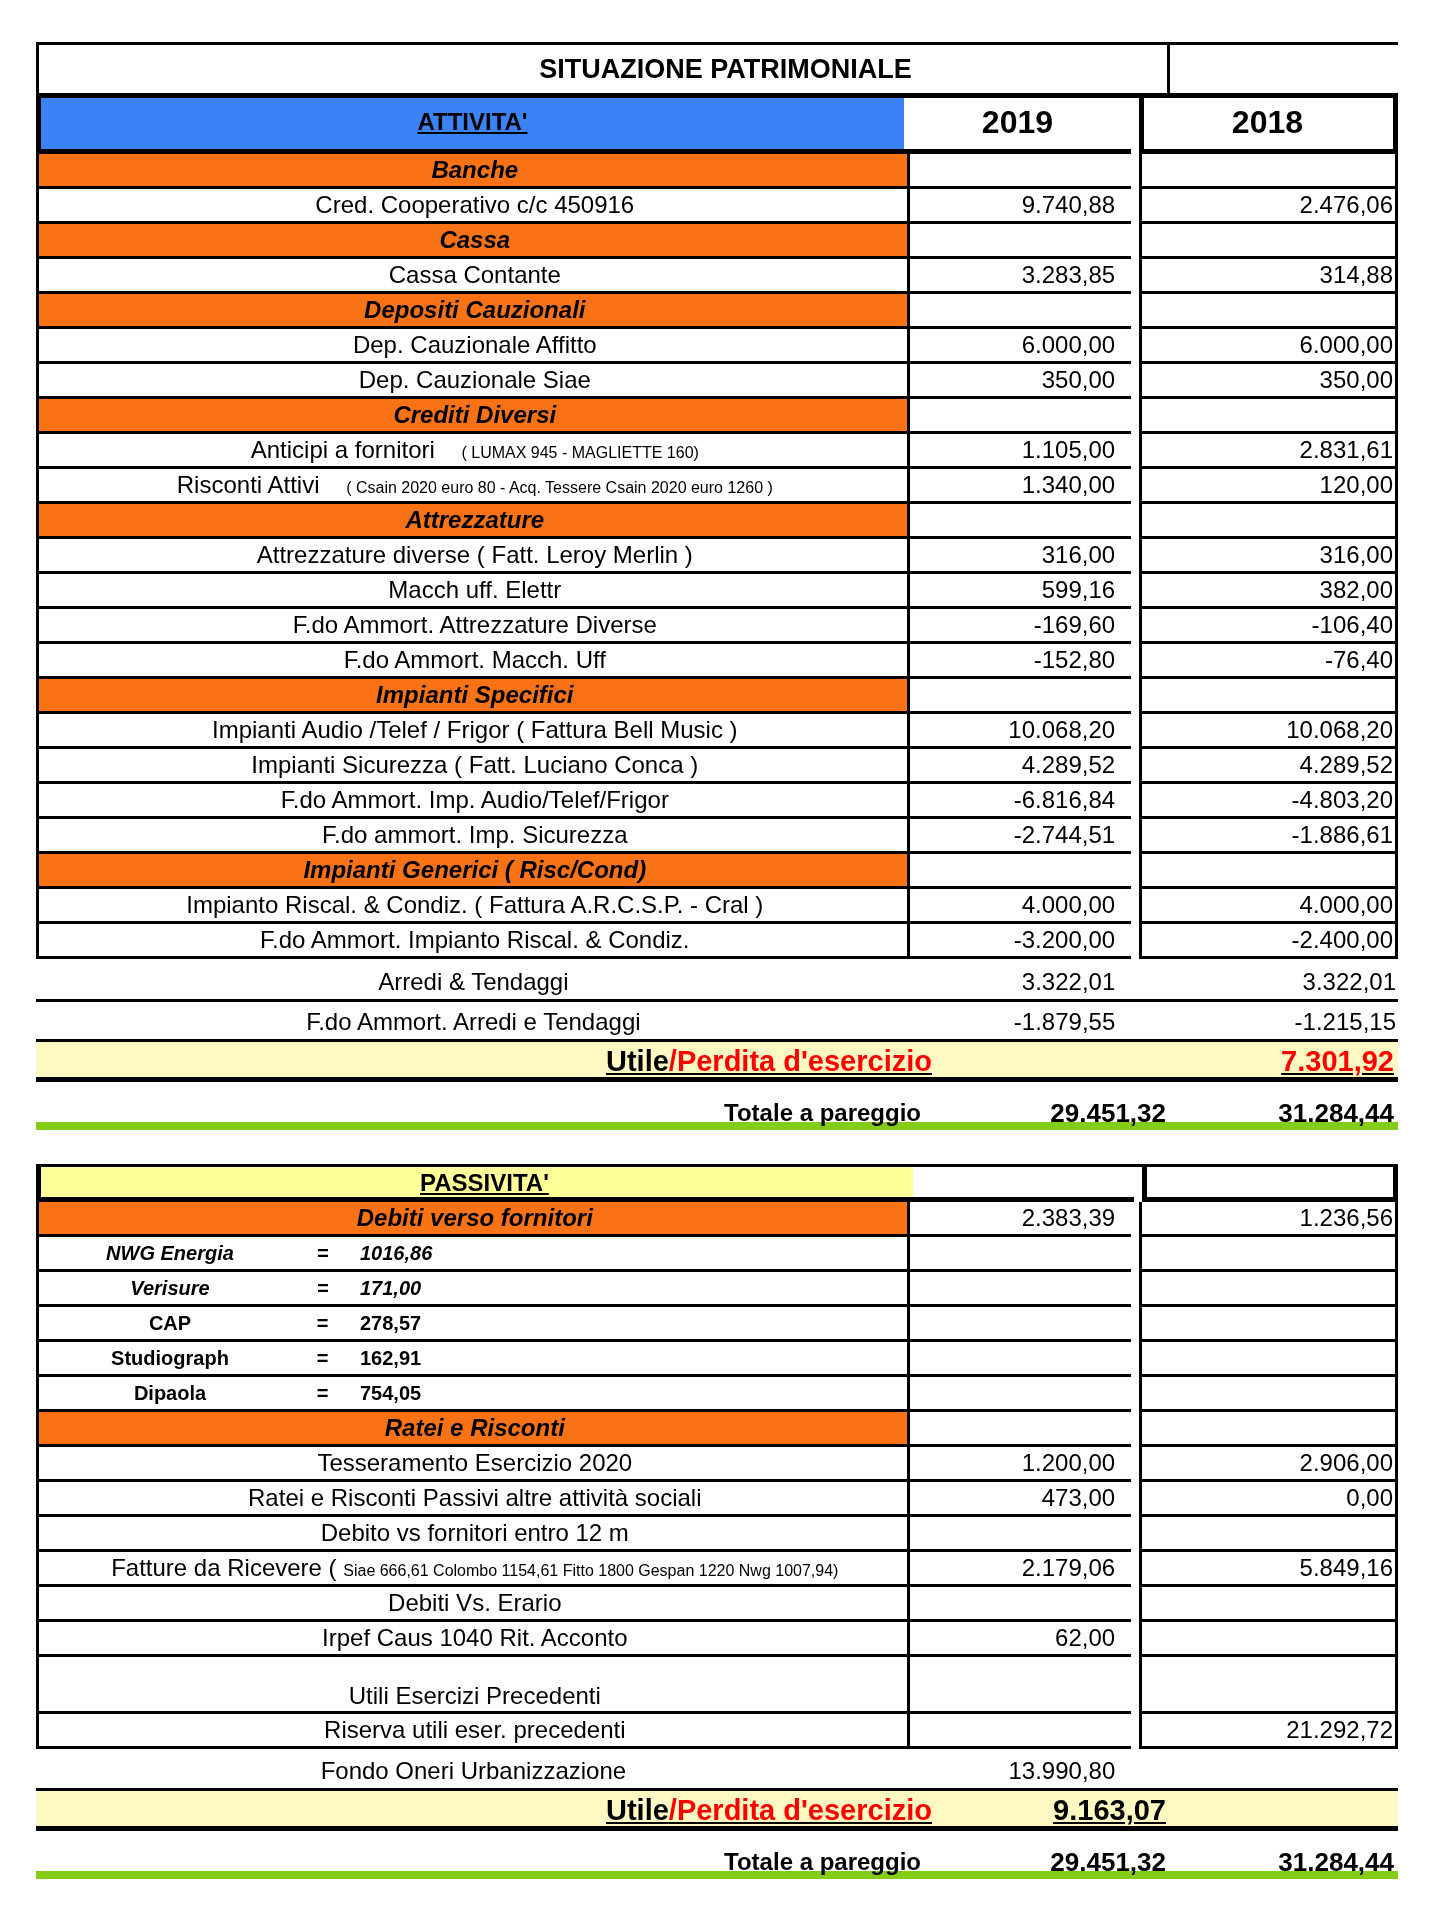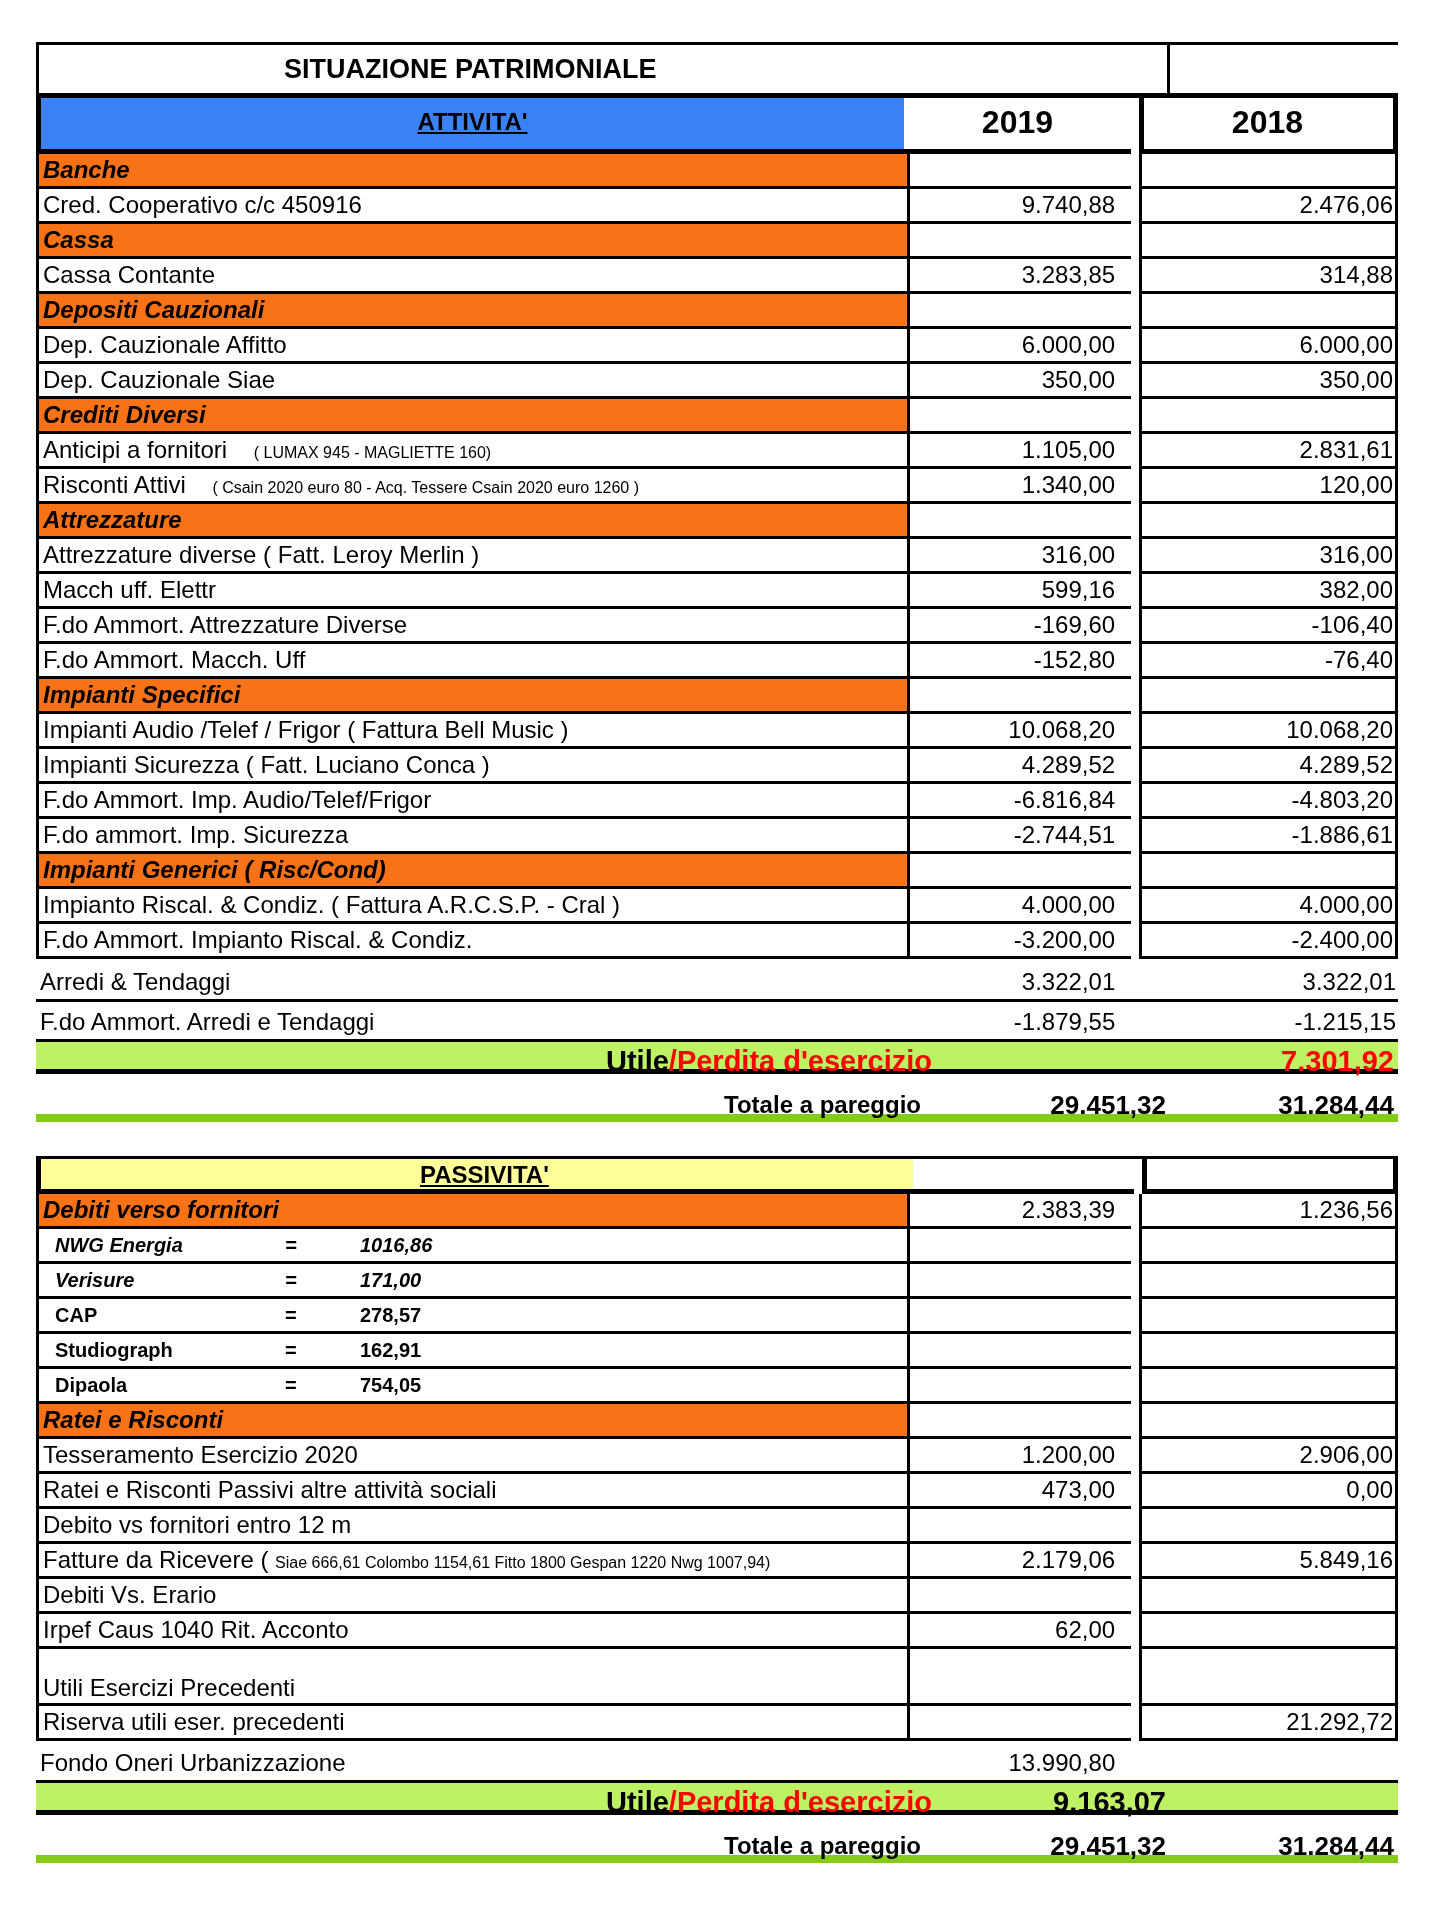--- a/index.html
+++ b/index.html
@@ -1,34 +1,34 @@
 <!DOCTYPE html>
 <html><head>
 <meta charset="utf-8">
 <style>
   html, body { margin:0; padding:0; background:#fff; }
   body { width:1437px; height:1917px; position:relative; font-family:"Liberation Sans", sans-serif; color:#000; overflow:hidden; }
   .sheet { position:absolute; left:36px; top:42px; width:1362px; }
   .row { display:flex; height:35px; box-sizing:border-box; }
-  .c-label { width:902px; box-sizing:border-box; border-left:3px solid #000; border-bottom:3px solid #000; padding-left:4px; font-size:24px; line-height:32px; white-space:nowrap; overflow:hidden; }
+  .c-label { width:902px; box-sizing:border-box; border-left:3px solid #000; border-bottom:3px solid #000; padding-left:4px; font-size:24px; line-height:32px; white-space:nowrap; overflow:hidden;text-align:center; }
   .c-a { width:232px; box-sizing:border-box; border-left:3px solid #000; border-bottom:3px solid #000; text-align:right; padding-right:16px; font-size:24px; line-height:32px; }
   .c-b { width:268px; box-sizing:border-box; border-left:3px solid #000; border-right:3px solid #000; border-bottom:3px solid #000; text-align:right; padding-right:2px; font-size:24px; line-height:32px;margin-left:8px; }
   .sect .c-label { background:#f97316; font-weight:bold; font-style:italic; }
   .small { font-size:16px; }
   .title-row { height:56px; border-top:3px solid #000; }
   .title-row .c-label { border-bottom:5px solid #000; font-weight:bold; font-size:27px; line-height:48px; padding-left:245px; width:1134px; border-right:3px solid #000;}
   .head-row { height:56px; }
   .head-row .c-label { background:#3b82f6; font-weight:bold; font-size:24px; text-align:center; line-height:48px; border-bottom:5px solid #000; width:899px; padding-left:0; border-left:5px solid #000;}
   .head-row .c-a { background:#fff; font-weight:bold; font-size:32px; text-align:center; line-height:48px; border-bottom:5px solid #000; border-left:0; width:235px; padding:0;}
   .head-row .c-b { font-weight:bold; font-size:32px; text-align:center; line-height:48px; border:5px solid #000; border-top:5px solid #000; margin-top:-5px; height:61px; }
   .ul { text-decoration:underline; }
   .free { display:flex; height:40px; box-sizing:border-box; border-bottom:3px solid #000; }
   .free .c-label, .free .c-a, .free .c-b { border:0; line-height:40px; }
   .free .c-b { border:0; }
-  .total-band { display:flex; height:32px; box-sizing:border-box; background:#bef264; border-bottom:5px solid #000; }
+  .total-band { display:flex; height:40px; box-sizing:border-box; background:#fef9c3; border-bottom:5px solid #000;text-decoration:underline; }
   .total-band .lbl { width:902px; text-align:right; padding-right:6px; box-sizing:border-box; font-size:29px; line-height:38px; font-weight:bold; }
   .total-band .lbl .red { color:#ff0000; }
   .total-band .va, .total-band .vb { text-align:right; font-size:29px; font-weight:bold; line-height:38px; box-sizing:border-box; padding-right:4px; }
   .total-band .va { width:232px; }
   .total-band .vb { width:228px; color:#ff0000; }
   .pareggio { display:flex; height:48px; box-sizing:border-box; border-bottom:8px solid #84cc16; margin-top:0; }
   .pareggio .lbl { width:885px; text-align:right; font-weight:bold; font-size:24px; line-height:62px; box-sizing:border-box; }
   .pareggio .va, .pareggio .vb { text-align:right; font-weight:bold; font-size:26px; line-height:62px; box-sizing:border-box; padding-right:4px; }
   .pareggio .va { width:249px; }
   .pareggio .vb { width:228px; }

